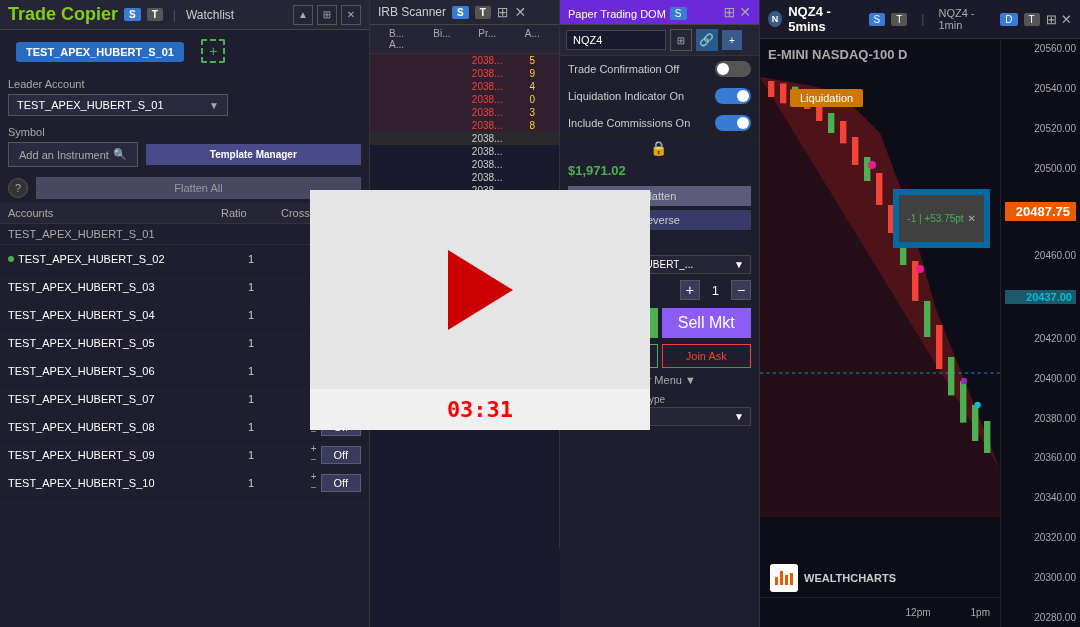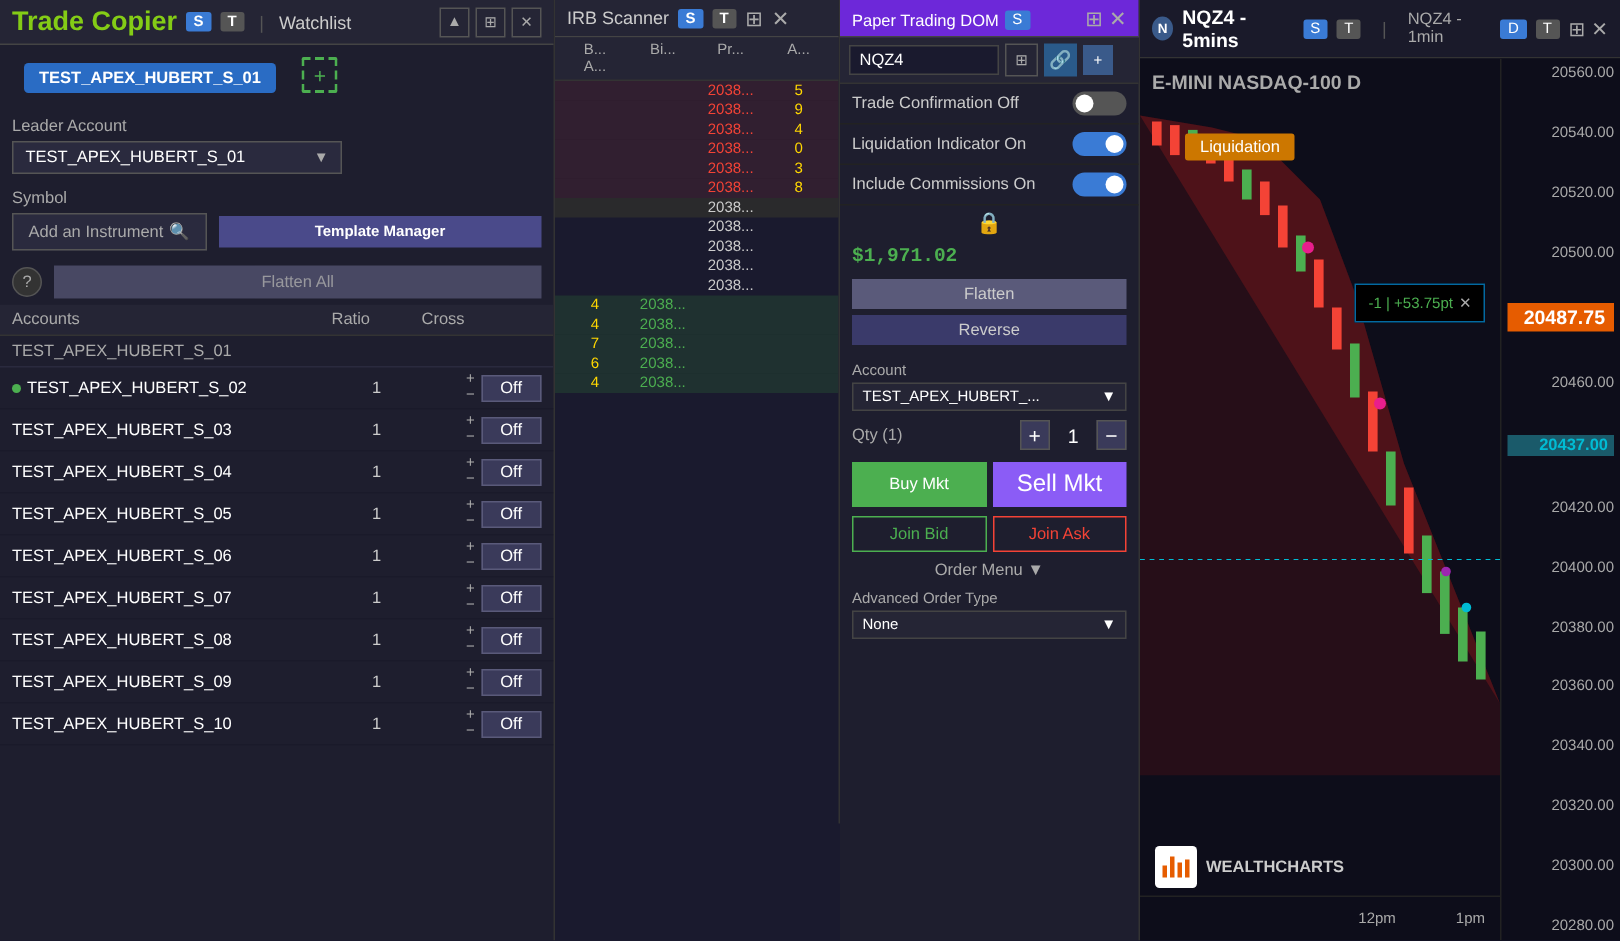--- a/index.html
+++ b/index.html
@@ -84,21 +84,21 @@
     .toggle-row { padding: 5px 8px; display: flex; align-items: center; justify-content: space-between; border-bottom: 1px solid #222; }
     .toggle-label { color: #ccc; font-size: 11px; }
     .toggle { width: 36px; height: 16px; border-radius: 8px; background: #555; cursor: pointer; position: relative; }
     .toggle.on { background: #3a7bd5; }
     .toggle::after { content: ''; position: absolute; width: 12px; height: 12px; border-radius: 50%; background: #fff; top: 2px; left: 2px; }
     .toggle.on::after { left: 22px; }
     .lock-icon { color: #aaa; font-size: 14px; text-align: center; padding: 3px; }
 
     .trade-price { color: #aaa; font-size: 10px; padding: 2px 8px; }
 
-    .pnl-display { padding: 4px 8px; font-family: Liberation Mono, monospace; }
+    .pnl-display { padding: 4px 8px; }
     .pnl-value { color: #4caf50; font-size: 13px; font-weight: bold; }
 
     .order-section { padding: 4px 8px; }
     .flatten-btn2 { background: #5a5a7a; border: none; color: #ccc; padding: 4px 10px; font-size: 11px; cursor: pointer; width: 100%; margin-bottom: 4px; }
     .reverse-btn { background: #3a3a6a; border: none; color: #ccc; padding: 4px 10px; font-size: 11px; cursor: pointer; width: 100%; margin-bottom: 6px; }
 
     .account-select-row { padding: 2px 8px; }
     .account-select-label { color: #aaa; font-size: 10px; margin-bottom: 2px; }
     .account-select-box { background: #252535; border: 1px solid #444; color: #fff; padding: 3px 6px; font-size: 10px; width: 100%; display: flex; justify-content: space-between; cursor: pointer; }
 
@@ -141,21 +141,21 @@
     .price-axis { position: absolute; right: 0; top: 0; bottom: 0; width: 80px; background: #0d0d1a; border-left: 1px solid #222; display: flex; flex-direction: column; justify-content: space-between; padding: 4px 4px; }
     .price-label { color: #aaa; font-size: 10px; text-align: right; }
     .price-label-highlight { color: #00bcd4; font-size: 11px; font-weight: bold; text-align: right; background: #1a5a6a; padding: 1px 4px; }
     .price-label-orange { color: #fff; font-size: 13px; font-weight: bold; text-align: right; background: #e65c00; padding: 2px 6px; }
 
     .time-axis { position: absolute; bottom: 0; left: 0; right: 80px; height: 30px; background: #0d0d1a; border-top: 1px solid #222; display: flex; align-items: center; justify-content: flex-end; gap: 40px; padding: 0 10px; }
     .time-label { color: #aaa; font-size: 10px; }
 
     .liquidation-tag { position: absolute; top: 42px; left: 20px; background: #cc7700; color: #fff; padding: 3px 10px; font-size: 11px; border-radius: 2px; }
 
-    .info-tag { position: absolute; top: 140px; right: 100px; background: #000000; border: 1px solid #0369a1; color: #4caf50; padding: 6px 8px; font-size: 10px; display: flex; align-items: center; gap: 4px; }
+    .info-tag { position: absolute; top: 140px; right: 100px; background: #404040; border: 6px solid #0369a1; color: #4caf50; padding: 18px 8px; font-size: 10px; display: flex; align-items: center; gap: 4px; }
     .info-tag-close { cursor: pointer; color: #aaa; }
 
     .wealthcharts-logo { position: absolute; bottom: 35px; left: 10px; display: flex; align-items: center; gap: 6px; }
     .wc-icon { width: 28px; height: 28px; background: #fff; border-radius: 3px; display: flex; align-items: center; justify-content: center; overflow: hidden; }
     .wc-bars { display: flex; gap: 2px; align-items: flex-end; padding: 3px; }
     .wc-bar { background: #e65c00; }
     .wc-text { color: #ccc; font-size: 11px; font-weight: bold; }
 
     
     ::-webkit-scrollbar { width: 4px; }
@@ -526,20 +526,26 @@
 
     <div class="qty-row">
       <span class="qty-label">Qty (1)</span>
       <div class="qty-controls">
         <button class="qty-btn">+</button>
         <span class="qty-value">1</span>
         <button class="qty-btn">−</button>
       </div>
     </div>
 
+    <div class="video-overlay">
+      <div class="video-play-area">
+        <div class="play-button"></div>
+      </div>
+      <div class="video-timer">03:31</div>
+    </div>
 
     <div class="action-buttons">
       <button class="buy-btn">
         <span>Buy Mkt</span>
       </button>
       <button class="sell-btn">
         <span>Sell Mkt</span>
       </button>
     </div>
 

